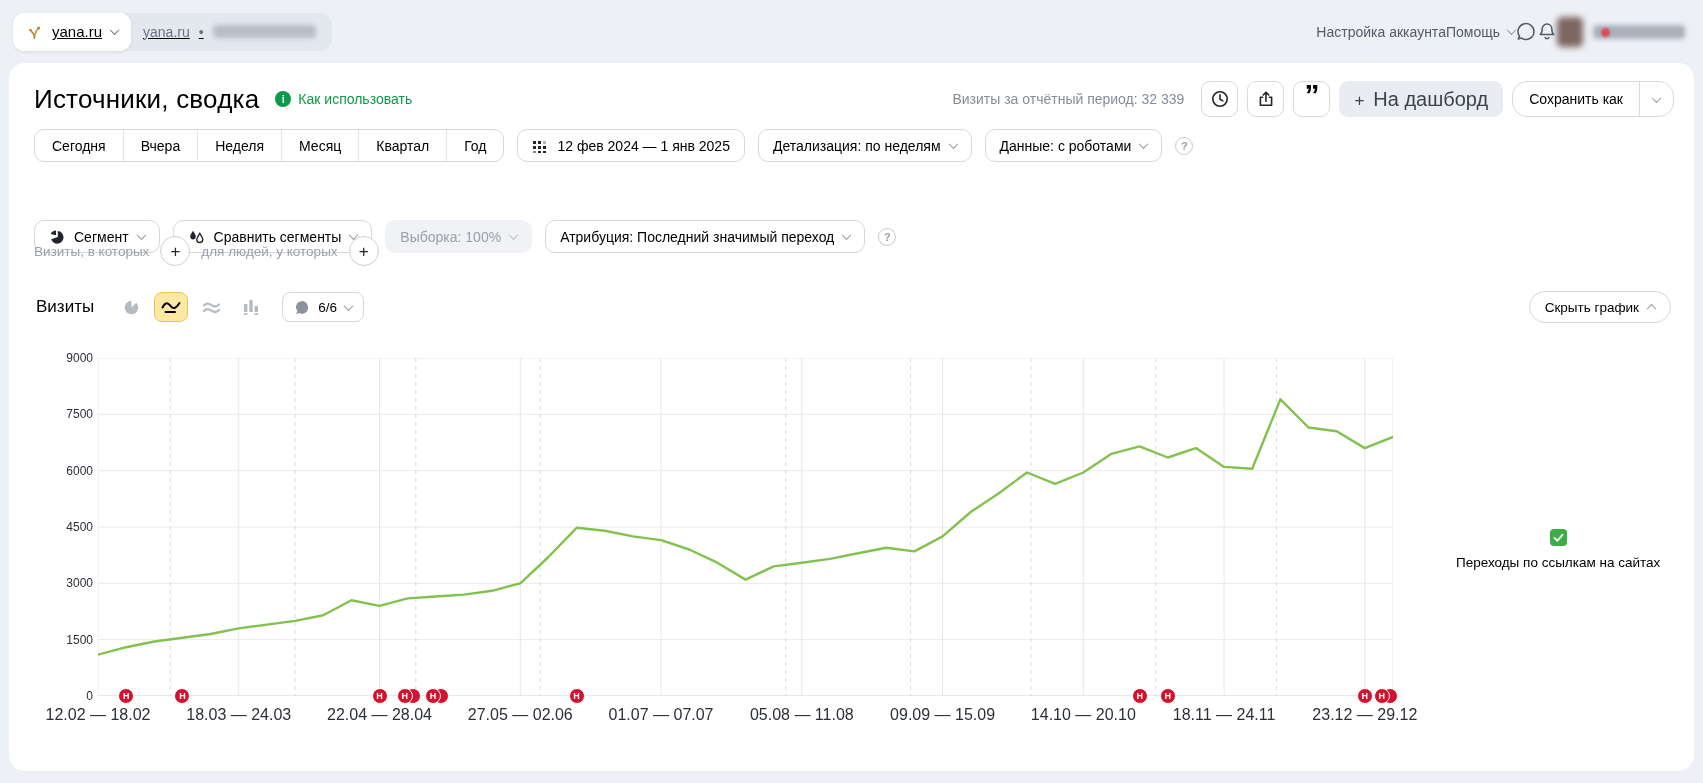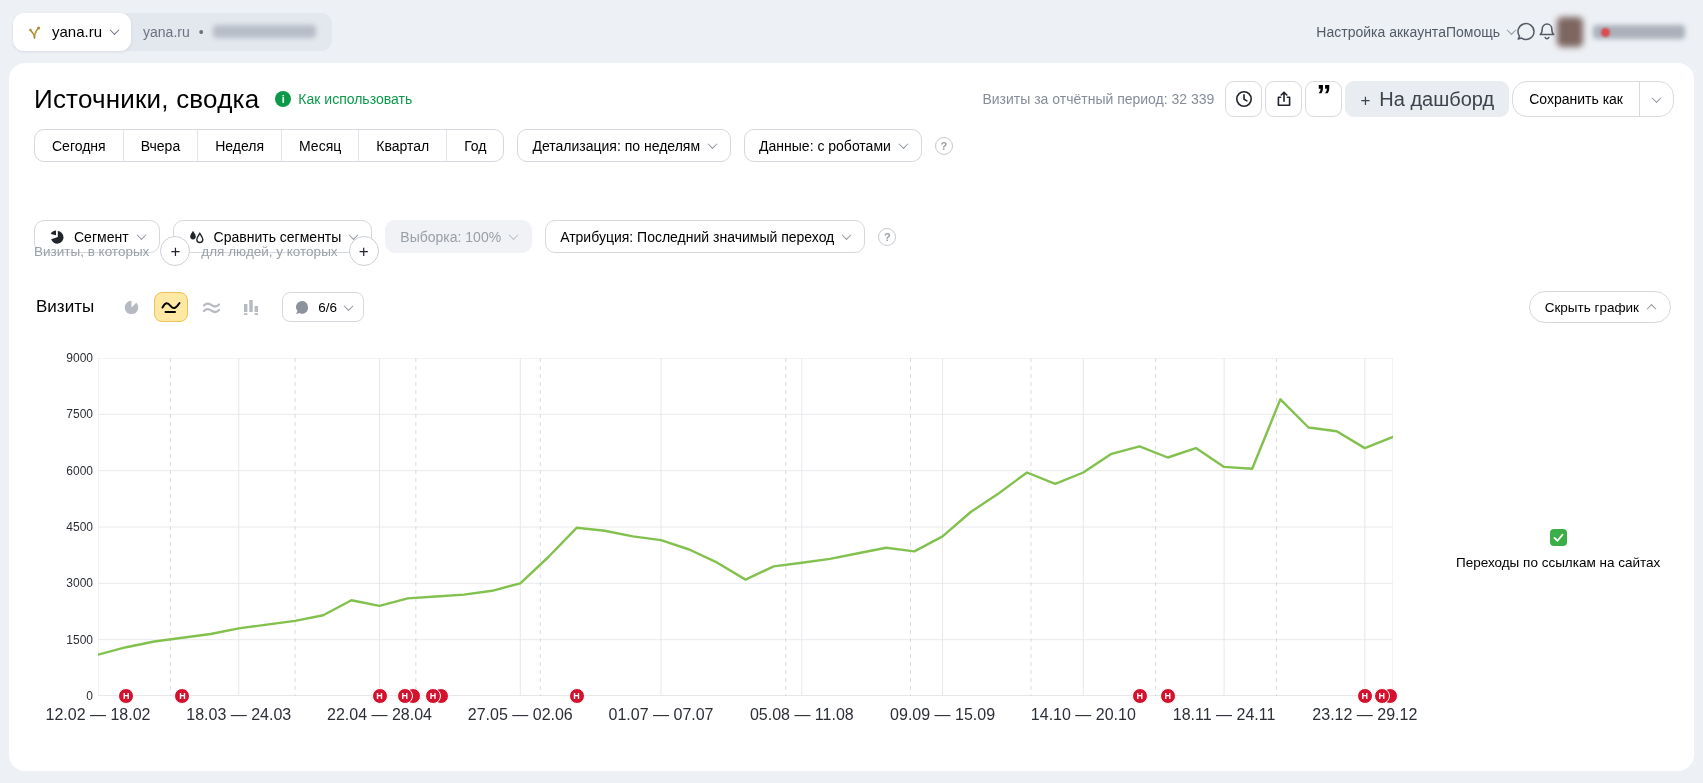--- a/index.html
+++ b/index.html
@@ -2,21 +2,21 @@
 <html><head>
 <meta charset="utf-8">
 <style>
   * { margin:0; padding:0; box-sizing:border-box; }
   html,body { width:1703px; height:783px; }
   body { background:#edf0f5; font-family:"Liberation Sans", sans-serif; position:relative; overflow:hidden; color:#000; }
   svg { display:block; }
 
   
   .topbar { position:absolute; top:0; left:0; right:0; height:63px; display:flex; align-items:center; justify-content:space-between; padding:0 18px 0 13px; }
-  .counter-group { display:flex; align-items:flex-end; }
+  .counter-group { display:flex; align-items:flex-end;text-decoration:underline; }
   .counter-pill { background:#fff; border-radius:11px; height:38px; display:flex; align-items:center; gap:9px; padding:0 13px; box-shadow:0 1px 3px rgba(30,40,60,.10); position:relative; z-index:2; font-size:15px; font-weight:500; cursor:pointer; }
   .counter-tab { background:#e3e8ef; border-radius:0 11px 11px 0; height:38px; margin-left:-10px; padding:0 16px 0 22px; display:flex; align-items:center; gap:9px; color:#6b7380; font-size:14px; cursor:pointer; }
   .redacted { background:#b6bdc7; border-radius:4px; filter:blur(2.5px); }
   .topbar-right { display:flex; align-items:center; color:#525b66; font-size:14px; }
   .tb-link { display:flex; align-items:center; gap:8px; cursor:pointer; }
   .user { display:flex; align-items:center; gap:10px; }
   .avatar-redacted { width:26px; height:30px; border-radius:5px; background:#7d6660; filter:blur(3px); }
   .name-redacted { position:relative; width:92px; height:14px; }
   .name-redacted .bar { position:absolute; inset:0; background:#aab0ba; border-radius:4px; filter:blur(2.5px); }
   .name-redacted .dot { position:absolute; left:8px; top:3px; width:9px; height:9px; border-radius:50%; background:#dd4a50; filter:blur(1px); }
@@ -26,21 +26,21 @@
   .chev.dark { border-color:#6b7380; }
 
   
   .card { position:absolute; left:9px; right:9px; top:63px; bottom:12px; background:#fff; border-radius:16px; }
 
   .card-header { position:absolute; top:16px; left:25px; right:20px; height:40px; display:flex; align-items:center; }
   .page-title { font-size:26px; font-weight:500; letter-spacing:.2px; }
   .howto { display:flex; align-items:center; gap:7px; margin-left:16px; color:#0a9a4a; font-size:14px; font-weight:500; cursor:pointer; }
   .info-icon { width:16px; height:16px; border-radius:50%; background:#0a9a4a; color:#fff; font-size:11px; font-weight:700; display:flex; align-items:center; justify-content:center; }
   .info-icon::before { content:"i"; }
-  .header-right { margin-left:auto; display:flex; align-items:center; gap:3px;justify-content:center; }
+  .header-right { margin-left:auto; display:flex; align-items:center; gap:9px;justify-content:center; }
   .visits-note { color:#868d98; font-size:14px; margin-right:8px; }
   .icon-btn { width:37px; height:36px; border:1px solid #d8dade; border-radius:9px; background:#fff; display:flex; align-items:center; justify-content:center; cursor:pointer; }
   .quote-glyph { font-size:30px; line-height:10px; height:18px; font-weight:700; }
   .btn-dash { height:36px; background:#e9ecf0; border-radius:9px; padding:0 15px; display:flex; align-items:center; gap:9px; font-size:20px; color:#3d434c; cursor:pointer; }
   .plus-icon::before { content:"+"; font-size:17px; line-height:1; }
   .btn-save { height:36px; border:1px solid #d8dade; border-radius:15px; display:flex; align-items:stretch; background:#fff; font-size:14px; cursor:pointer; }
   .btn-save .main { padding:0 16px; display:flex; align-items:center; }
   .btn-save .chev-part { width:34px; border-left:1px solid #d8dade; display:flex; align-items:center; justify-content:center; }
 
   
@@ -178,20 +178,36 @@
 
   <div class="filters-row row1">
     <div class="segmented">
         <div class="seg-tab">Сегодня</div>
         <div class="seg-tab">Вчера</div>
         <div class="seg-tab">Неделя</div>
         <div class="seg-tab">Месяц</div>
         <div class="seg-tab">Квартал</div>
         <div class="seg-tab">Год</div>
       </div>
+    <div class="btn">
+      <svg width="16" height="16" viewBox="0 0 16 16">
+          <g fill="#21252b">
+            <rect x="1" y="3" width="3" height="3"></rect>
+            <rect x="6" y="3" width="3" height="3"></rect>
+            <rect x="11" y="3" width="3" height="3" opacity=".35"></rect>
+            <rect x="1" y="8" width="3" height="3"></rect>
+            <rect x="6" y="8" width="3" height="3"></rect>
+            <rect x="11" y="8" width="3" height="3"></rect>
+            <rect x="1" y="13" width="3" height="2" opacity=".55"></rect>
+            <rect x="6" y="13" width="3" height="2"></rect>
+            <rect x="11" y="13" width="3" height="2"></rect>
+          </g>
+        </svg>
+      <span>12 фев 2024 — 1 янв 2025</span>
+    </div>
     <div class="btn">
       <span>Детализация: по неделям</span>
       <span class="chev"></span>
     </div>
     <div class="btn">
       <span>Данные: с роботами</span>
       <span class="chev"></span>
     </div>
     <span class="q-icon"></span>
   </div>

